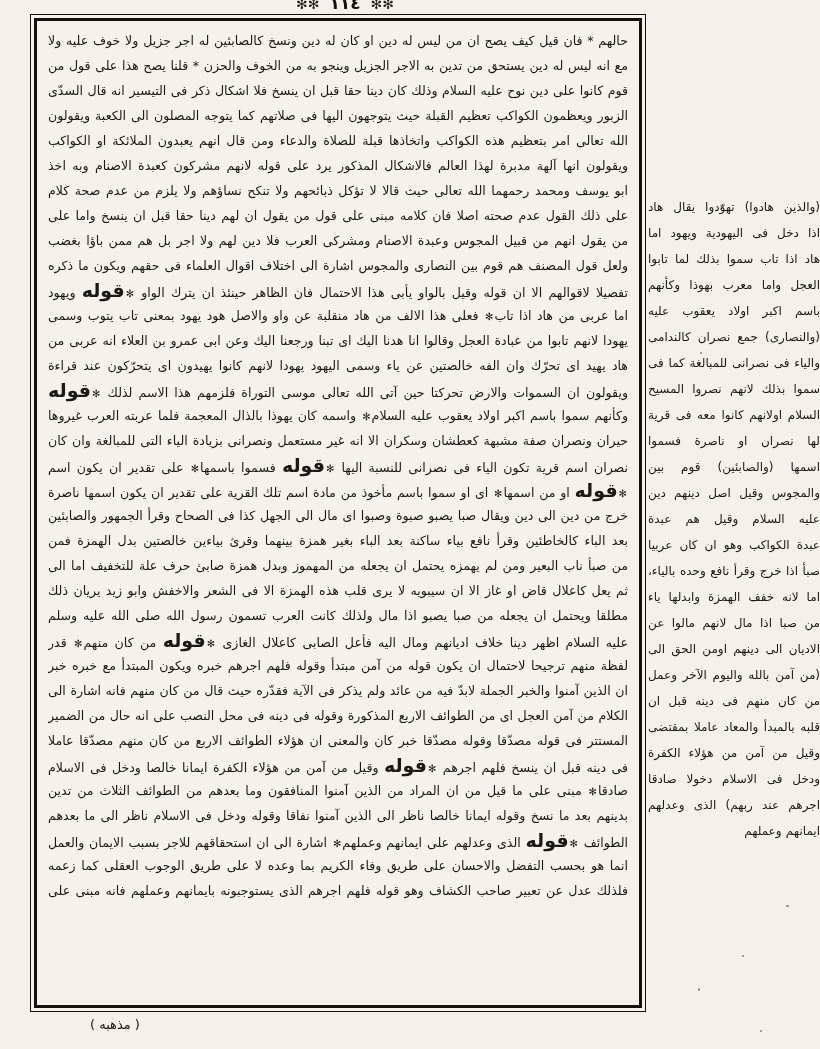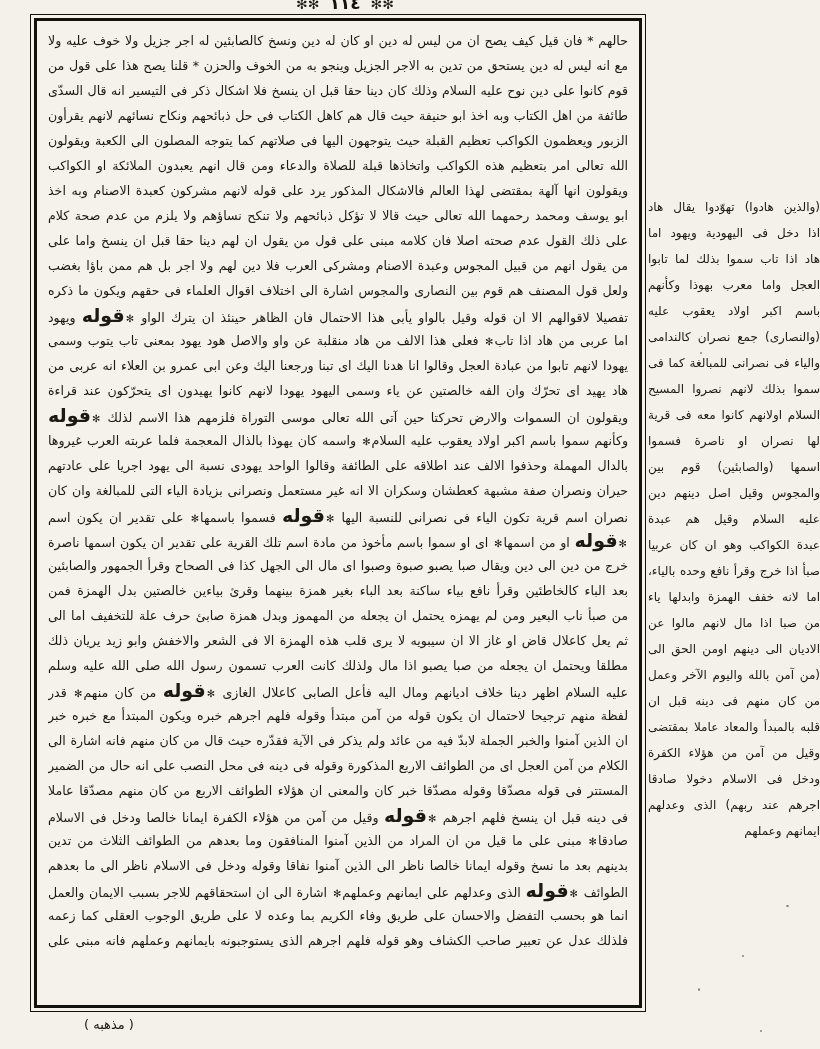--- a/index.html
+++ b/index.html
@@ -67,56 +67,54 @@
     font-size:12px;
     line-height:26px;
     height:26px;
     overflow:hidden;
     word-spacing:0.5px;
   }
   .mgline:last-child{text-align-last:right;}
   
   .catchword{
     position:absolute;
-    top:1017px;left:84px;
+    top:1017px;left:90px;
     font-size:13px;
     direction:rtl;
   }
   
   .speck{position:absolute;background:#5a564d;border-radius:50%;opacity:.7;}
 </style>
 </head>
 <body>
 
 <div class="page">
 
   <div class="header">
     <span class="hdr-orn">✻✻</span><span class="hdr-num">١١٤</span><span class="hdr-orn">✻✻</span>
   </div>
 
   <div class="frame">
     <div class="frame-inner">
         <div class="mline">حالهم * فان قيل كيف يصح ان من ليس له دين او كان له دين ونسخ كالصابئين له اجر جزيل ولا خوف عليه ولا حزن</div>
         <div class="mline">مع انه ليس له دين يستحق من تدين به الاجر الجزيل وينجو به من الخوف والحزن * قلنا يصح هذا على قول من قال انهم</div>
         <div class="mline">قوم كانوا على دين نوح عليه السلام وذلك كان دينا حقا قبل ان ينسخ فلا اشكال ذكر فى التيسير انه قال السدّى هم</div>
-        <div class="mline">طائفة من اهل الكتاب وبه اخذ ابو حنيفة حيث قال هم كاهل الكتاب فى حل ذبائحهم ونكاح نسائهم لانهم يقرأون</div>
         <div class="mline">الزبور ويعظمون الكواكب تعظيم القبلة حيث يتوجهون اليها فى صلاتهم كما يتوجه المصلون الى الكعبة ويقولون ان</div>
         <div class="mline">الله تعالى امر بتعظيم هذه الكواكب واتخاذها قبلة للصلاة والدعاء ومن قال انهم يعبدون الملائكة او الكواكب</div>
-        <div class="mline">ويقولون انها آلهة بمقتضى لهذا العالم فالاشكال المذكور يرد على قوله لانهم مشركون كعبدة الاصنام وبه اخذ</div>
+        <div class="mline">ويقولون انها آلهة مدبرة لهذا العالم فالاشكال المذكور يرد على قوله لانهم مشركون كعبدة الاصنام وبه اخذ</div>
         <div class="mline">ابو يوسف ومحمد رحمهما الله تعالى حيث قالا لا تؤكل ذبائحهم ولا تنكح نساؤهم ولا يلزم من عدم صحة كلام المصنف</div>
         <div class="mline">على ذلك القول عدم صحته اصلا فان كلامه مبنى على قول من يقول ان لهم دينا حقا قبل ان ينسخ واما على قول</div>
         <div class="mline">من يقول انهم من قبيل المجوس وعبدة الاصنام ومشركى العرب فلا دين لهم ولا اجر بل هم ممن باؤا بغضب من الله</div>
         <div class="mline">ولعل قول المصنف هم قوم بين النصارى والمجوس اشارة الى اختلاف اقوال العلماء فى حقهم ويكون ما ذكره بعده</div>
         <div class="mline">تفصيلا لاقوالهم الا ان قوله وقيل بالواو يأبى هذا الاحتمال فان الظاهر حينئذ ان يترك الواو <span class="fleuron">✻</span><b class="lemma">قوله</b> ويهود</div>
         <div class="mline">اما عربى من هاد اذا تاب<span class="fleuron">✻</span> فعلى هذا الالف من هاد منقلبة عن واو والاصل هود يهود بمعنى تاب يتوب وسمى اليهود</div>
         <div class="mline">يهودا لانهم تابوا من عبادة العجل وقالوا انا هدنا اليك اى تبنا ورجعنا اليك وعن ابى عمرو بن العلاء انه عربى من</div>
         <div class="mline">هاد يهيد اى تحرّك وان الفه خالصتين عن ياء وسمى اليهود يهودا لانهم كانوا يهيدون اى يتحرّكون عند قراءة التوراة</div>
         <div class="mline">ويقولون ان السموات والارض تحركتا حين آتى الله تعالى موسى التوراة فلزمهم هذا الاسم لذلك <span class="fleuron">✻</span><b class="lemma">قوله</b></div>
         <div class="mline">وكأنهم سموا باسم اكبر اولاد يعقوب عليه السلام<span class="fleuron">✻</span> واسمه كان يهوذا بالذال المعجمة فلما عربته العرب غيروها</div>
-        <div class="mline">بالدال المهملة وحذفوا الالف عند اطلاقه على الطائفة وقالوا الواحد يهودى نسبة الى يهود اجريا على عادتهم</div>
         <div class="mline">حيران ونصران صفة مشبهة كعطشان وسكران الا انه غير مستعمل ونصرانى بزيادة الياء التى للمبالغة وان كان</div>
         <div class="mline">نصران اسم قرية تكون الياء فى نصرانى للنسبة اليها <span class="fleuron">✻</span><b class="lemma">قوله</b> فسموا باسمها<span class="fleuron">✻</span> على تقدير ان يكون اسم القرية نصران</div>
         <div class="mline"><span class="fleuron">✻</span><b class="lemma">قوله</b> او من اسمها<span class="fleuron">✻</span> اى او سموا باسم مأخوذ من مادة اسم تلك القرية على تقدير ان يكون اسمها ناصرة </div>
         <div class="mline">خرج من دين الى دين ويقال صبا يصبو صبوة وصبوا اى مال الى الجهل كذا فى الصحاح وقرأ الجمهور والصابئين بالهمزة</div>
         <div class="mline">بعد الباء كالخاطئين وقرأ نافع بياء ساكنة بعد الباء بغير همزة بينهما وقرئ بياءين خالصتين بدل الهمزة فمن همزه جعله</div>
         <div class="mline">من صبأ ناب البعير ومن لم يهمزه يحتمل ان يجعله من المهموز وبدل همزة صابئ حرف علة للتخفيف اما الى ياء او واو</div>
         <div class="mline">ثم يعل كاعلال قاض او غاز الا ان سيبويه لا يرى قلب هذه الهمزة الا فى الشعر والاخفش وابو زيد يريان ذلك</div>
         <div class="mline">مطلقا ويحتمل ان يجعله من صبا يصبو اذا مال ولذلك كانت العرب تسمون رسول الله صلى الله عليه وسلم صابيا لانه</div>
         <div class="mline">عليه السلام اظهر دينا خلاف اديانهم ومال اليه فأعل الصابى كاعلال الغازى <span class="fleuron">✻</span><b class="lemma">قوله</b> من كان منهم<span class="fleuron">✻</span> قدر</div>
         <div class="mline">لفظة منهم ترجيحا لاحتمال ان يكون قوله من آمن مبتدأ وقوله فلهم اجرهم خبره ويكون المبتدأ مع خبره خبر قوله</div>

